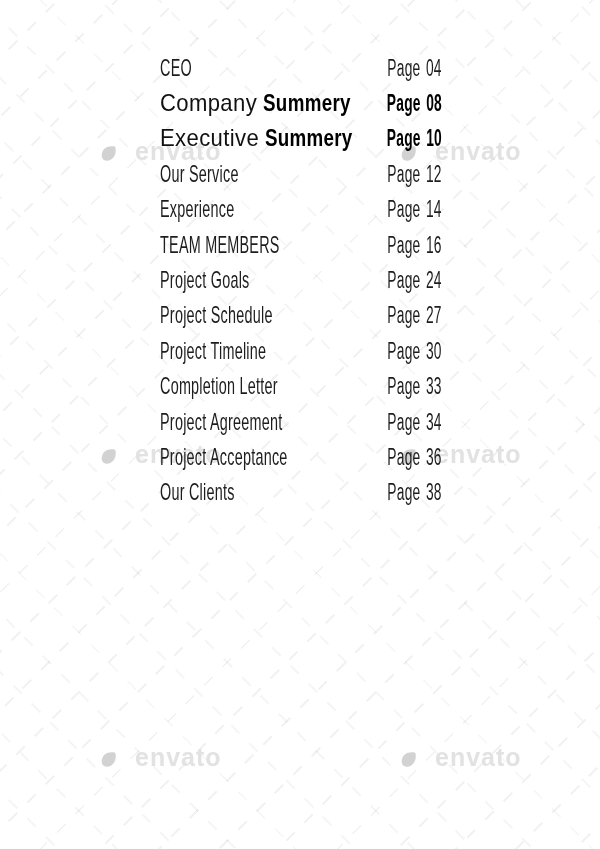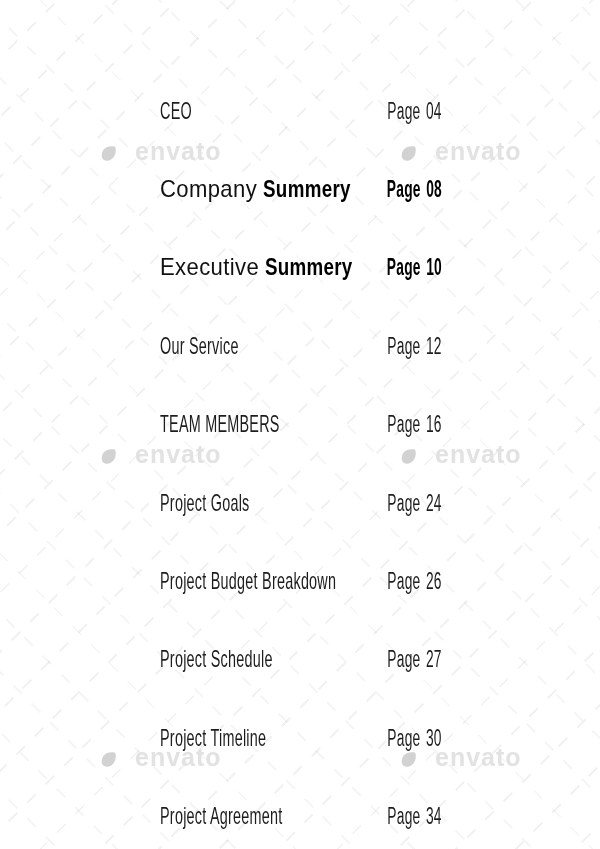--- a/index.html
+++ b/index.html
@@ -46,21 +46,21 @@
     line-height: 1;
   }
 
   
   .toc {
     position: absolute;
     left: 0; right: 0;
     top: 50px;
     z-index: 2;
   }
-  .row { position: relative; height: 35.4px; margin-top: 43px; }
+  .row { position: relative; height: 35.4px; }
   .label {
     position: absolute;
     left: 160px; top: 50%;
     transform: translateY(-50%) scaleX(0.60);
     transform-origin: left center;
     white-space: nowrap;
     font-size: 24px;
     letter-spacing: 0.4px;
     color: #1d1d1d;
     line-height: 1;
@@ -145,38 +145,42 @@
     </div>
       <div class="row em">
       <div class="label"><span class="t">Executive</span><span class="b">Summery</span></div>
       <div class="pageref"><span class="pw">Page</span><span class="pn">10</span></div>
     </div>
       <div class="row">
       <div class="label"><span class="t">Our Service</span></div>
       <div class="pageref"><span class="pw">Page</span><span class="pn">12</span></div>
     </div>
       <div class="row">
+      <div class="label"><span class="t">Experience</span></div>
+      <div class="pageref"><span class="pw">Page</span><span class="pn">14</span></div>
+    </div>
+      <div class="row">
       <div class="label"><span class="t">TEAM MEMBERS</span></div>
       <div class="pageref"><span class="pw">Page</span><span class="pn">16</span></div>
     </div>
       <div class="row">
       <div class="label"><span class="t">Project Goals</span></div>
       <div class="pageref"><span class="pw">Page</span><span class="pn">24</span></div>
     </div>
       <div class="row">
-      <div class="label"><span class="t">Project Budget Breakdown</span></div>
-      <div class="pageref"><span class="pw">Page</span><span class="pn">26</span></div>
-    </div>
-      <div class="row">
       <div class="label"><span class="t">Project Schedule</span></div>
       <div class="pageref"><span class="pw">Page</span><span class="pn">27</span></div>
     </div>
       <div class="row">
       <div class="label"><span class="t">Project Timeline</span></div>
       <div class="pageref"><span class="pw">Page</span><span class="pn">30</span></div>
+    </div>
+      <div class="row">
+      <div class="label"><span class="t">Completion Letter</span></div>
+      <div class="pageref"><span class="pw">Page</span><span class="pn">33</span></div>
     </div>
       <div class="row">
       <div class="label"><span class="t">Project Agreement</span></div>
       <div class="pageref"><span class="pw">Page</span><span class="pn">34</span></div>
     </div>
       <div class="row">
       <div class="label"><span class="t">Project Acceptance</span></div>
       <div class="pageref"><span class="pw">Page</span><span class="pn">36</span></div>
     </div>
       <div class="row">

